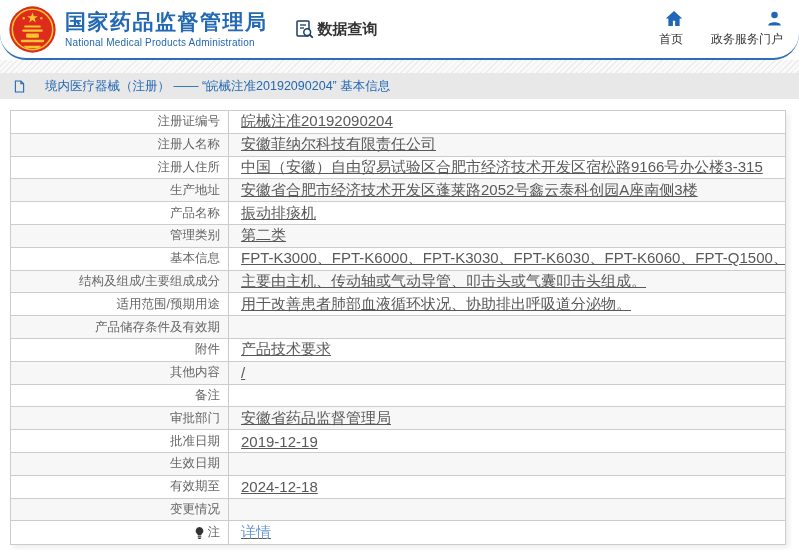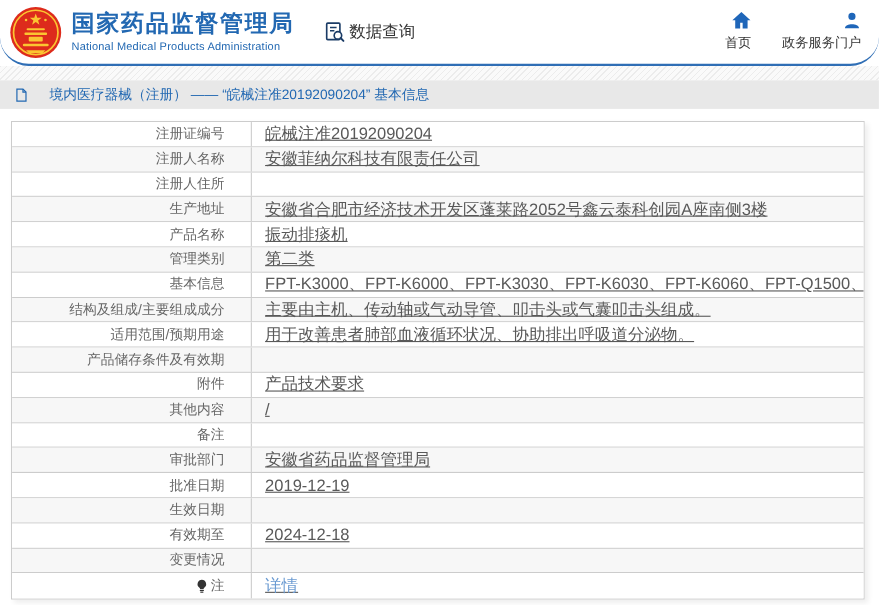--- a/index.html
+++ b/index.html
@@ -8,21 +8,21 @@
 
   
   .header { height:60px; display:flex; align-items:center; padding:0 8px 0 8px;
     border-bottom:2px solid var(--line_blue,#2f6eb5); background:#fff;border-radius:26px; }
   .logo-group { display:flex; align-items:center; gap:8px; }
   .emblem { width:49px; height:49px; flex:0 0 auto; }
   .title-cn { font-size:21px; font-weight:bold; color:var(--brand_blue,#2268b2);
     letter-spacing:1.5px; line-height:1.1; }
   .title-en { font-size:10px; color:var(--brand_blue,#2268b2); margin-top:3px; letter-spacing:.2px; }
   .data-query { display:flex; align-items:center; gap:4px; margin-left:26px;
-    font-size:15px; font-weight:400; color:#333; cursor:pointer; }
+    font-size:15px; font-weight:700; color:#333; cursor:pointer; }
   .nav { margin-left:auto; display:flex; gap:28px; padding-right:8px; }
   .nav-item { display:flex; flex-direction:column; align-items:flex-end; cursor:pointer; }
   .nav-item .lbl { font-size:12px; color:#333; margin-top:4px; white-space:nowrap; }
 
   
   .stripe-band { height:13px; background:repeating-linear-gradient(135deg,
       #ececec 0 1px, #fafafa 1px 4px); }
 
   
   .breadcrumb { height:26px; background:var(--breadcrumb_bg,#e8e8e8); display:flex;
@@ -30,21 +30,21 @@
     font-size:12.5px; }
 
   
   .table-wrap { margin:11px 13px 0 10px; border:1px solid var(--border,#cccccc);
     box-shadow:3px 3px 5px rgba(0,0,0,.07); background:#fff; }
   .row { display:flex; height:22.8px; border-bottom:1px solid var(--border,#cccccc);
     background:#fff; }
   .row:last-child { border-bottom:none; }
   .row:nth-child(even) { background:var(--row_alt,#f7f7f7); }
   .label-cell { width:218px; flex:0 0 auto; display:flex; align-items:center;
-    justify-content:flex-end; gap:3px; padding-right:24px;
+    justify-content:flex-end; gap:3px; padding-right:8px;
     border-right:1px solid var(--border,#cccccc); color:#666; font-size:12.5px;
     white-space:nowrap; }
   .value-cell { flex:1; display:flex; align-items:center; padding-left:12px;
     color:var(--text,#595959); font-size:15px; white-space:nowrap; overflow:hidden;text-decoration:underline; }
   .value-cell a { color:var(--link,#6b9bd2); text-decoration:none;text-align:right; }
   .bulb { display:inline-flex; align-items:center; }
 </style>
 </head>
 <body>
 
@@ -116,20 +116,21 @@
     <div class="row">
       <div class="label-cell">
         <span>注册人名称</span>
       </div>
       <div class="value-cell">安徽菲纳尔科技有限责任公司</div>
     </div>
     <div class="row">
       <div class="label-cell">
         <span>注册人住所</span>
       </div>
+      <div class="value-cell">中国（安徽）自由贸易试验区合肥市经济技术开发区宿松路9166号办公楼3-315</div>
     </div>
     <div class="row">
       <div class="label-cell">
         <span>生产地址</span>
       </div>
       <div class="value-cell">安徽省合肥市经济技术开发区蓬莱路2052号鑫云泰科创园A座南侧3楼</div>
     </div>
     <div class="row">
       <div class="label-cell">
         <span>产品名称</span>

